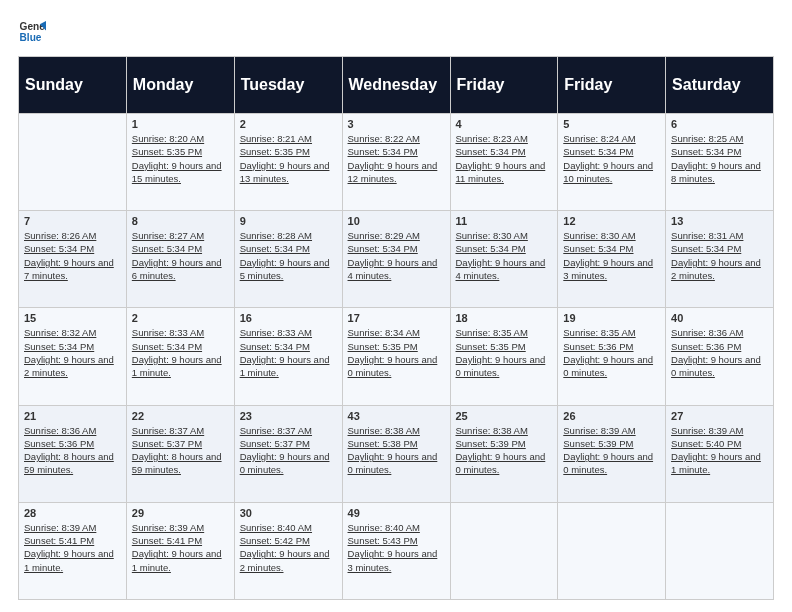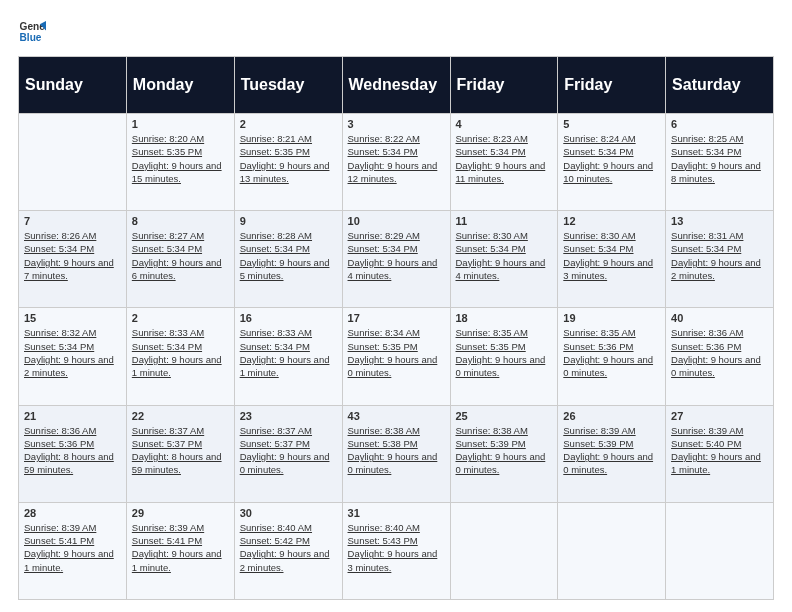--- a/index.html
+++ b/index.html
@@ -245,21 +245,21 @@
           </td>
           <td>
             <span class="day-number">29</span>
             <div class="cell-info"><span>Sunrise: 8:39 AM</span><br><span>Sunset: 5:41 PM</span><br><span>Daylight: 9 hours and 1 minute.</span></div>
           </td>
           <td>
             <span class="day-number">30</span>
             <div class="cell-info"><span>Sunrise: 8:40 AM</span><br><span>Sunset: 5:42 PM</span><br><span>Daylight: 9 hours and 2 minutes.</span></div>
           </td>
           <td>
-            <span class="day-number">31</span>
+            <span class="day-number">49</span>
             <div class="cell-info"><span>Sunrise: 8:40 AM</span><br><span>Sunset: 5:43 PM</span><br><span>Daylight: 9 hours and 3 minutes.</span></div>
           </td>
           <td></td>
           <td></td>
           <td></td>
         </tr>
       </tbody>
   </table>
 </div>
 

